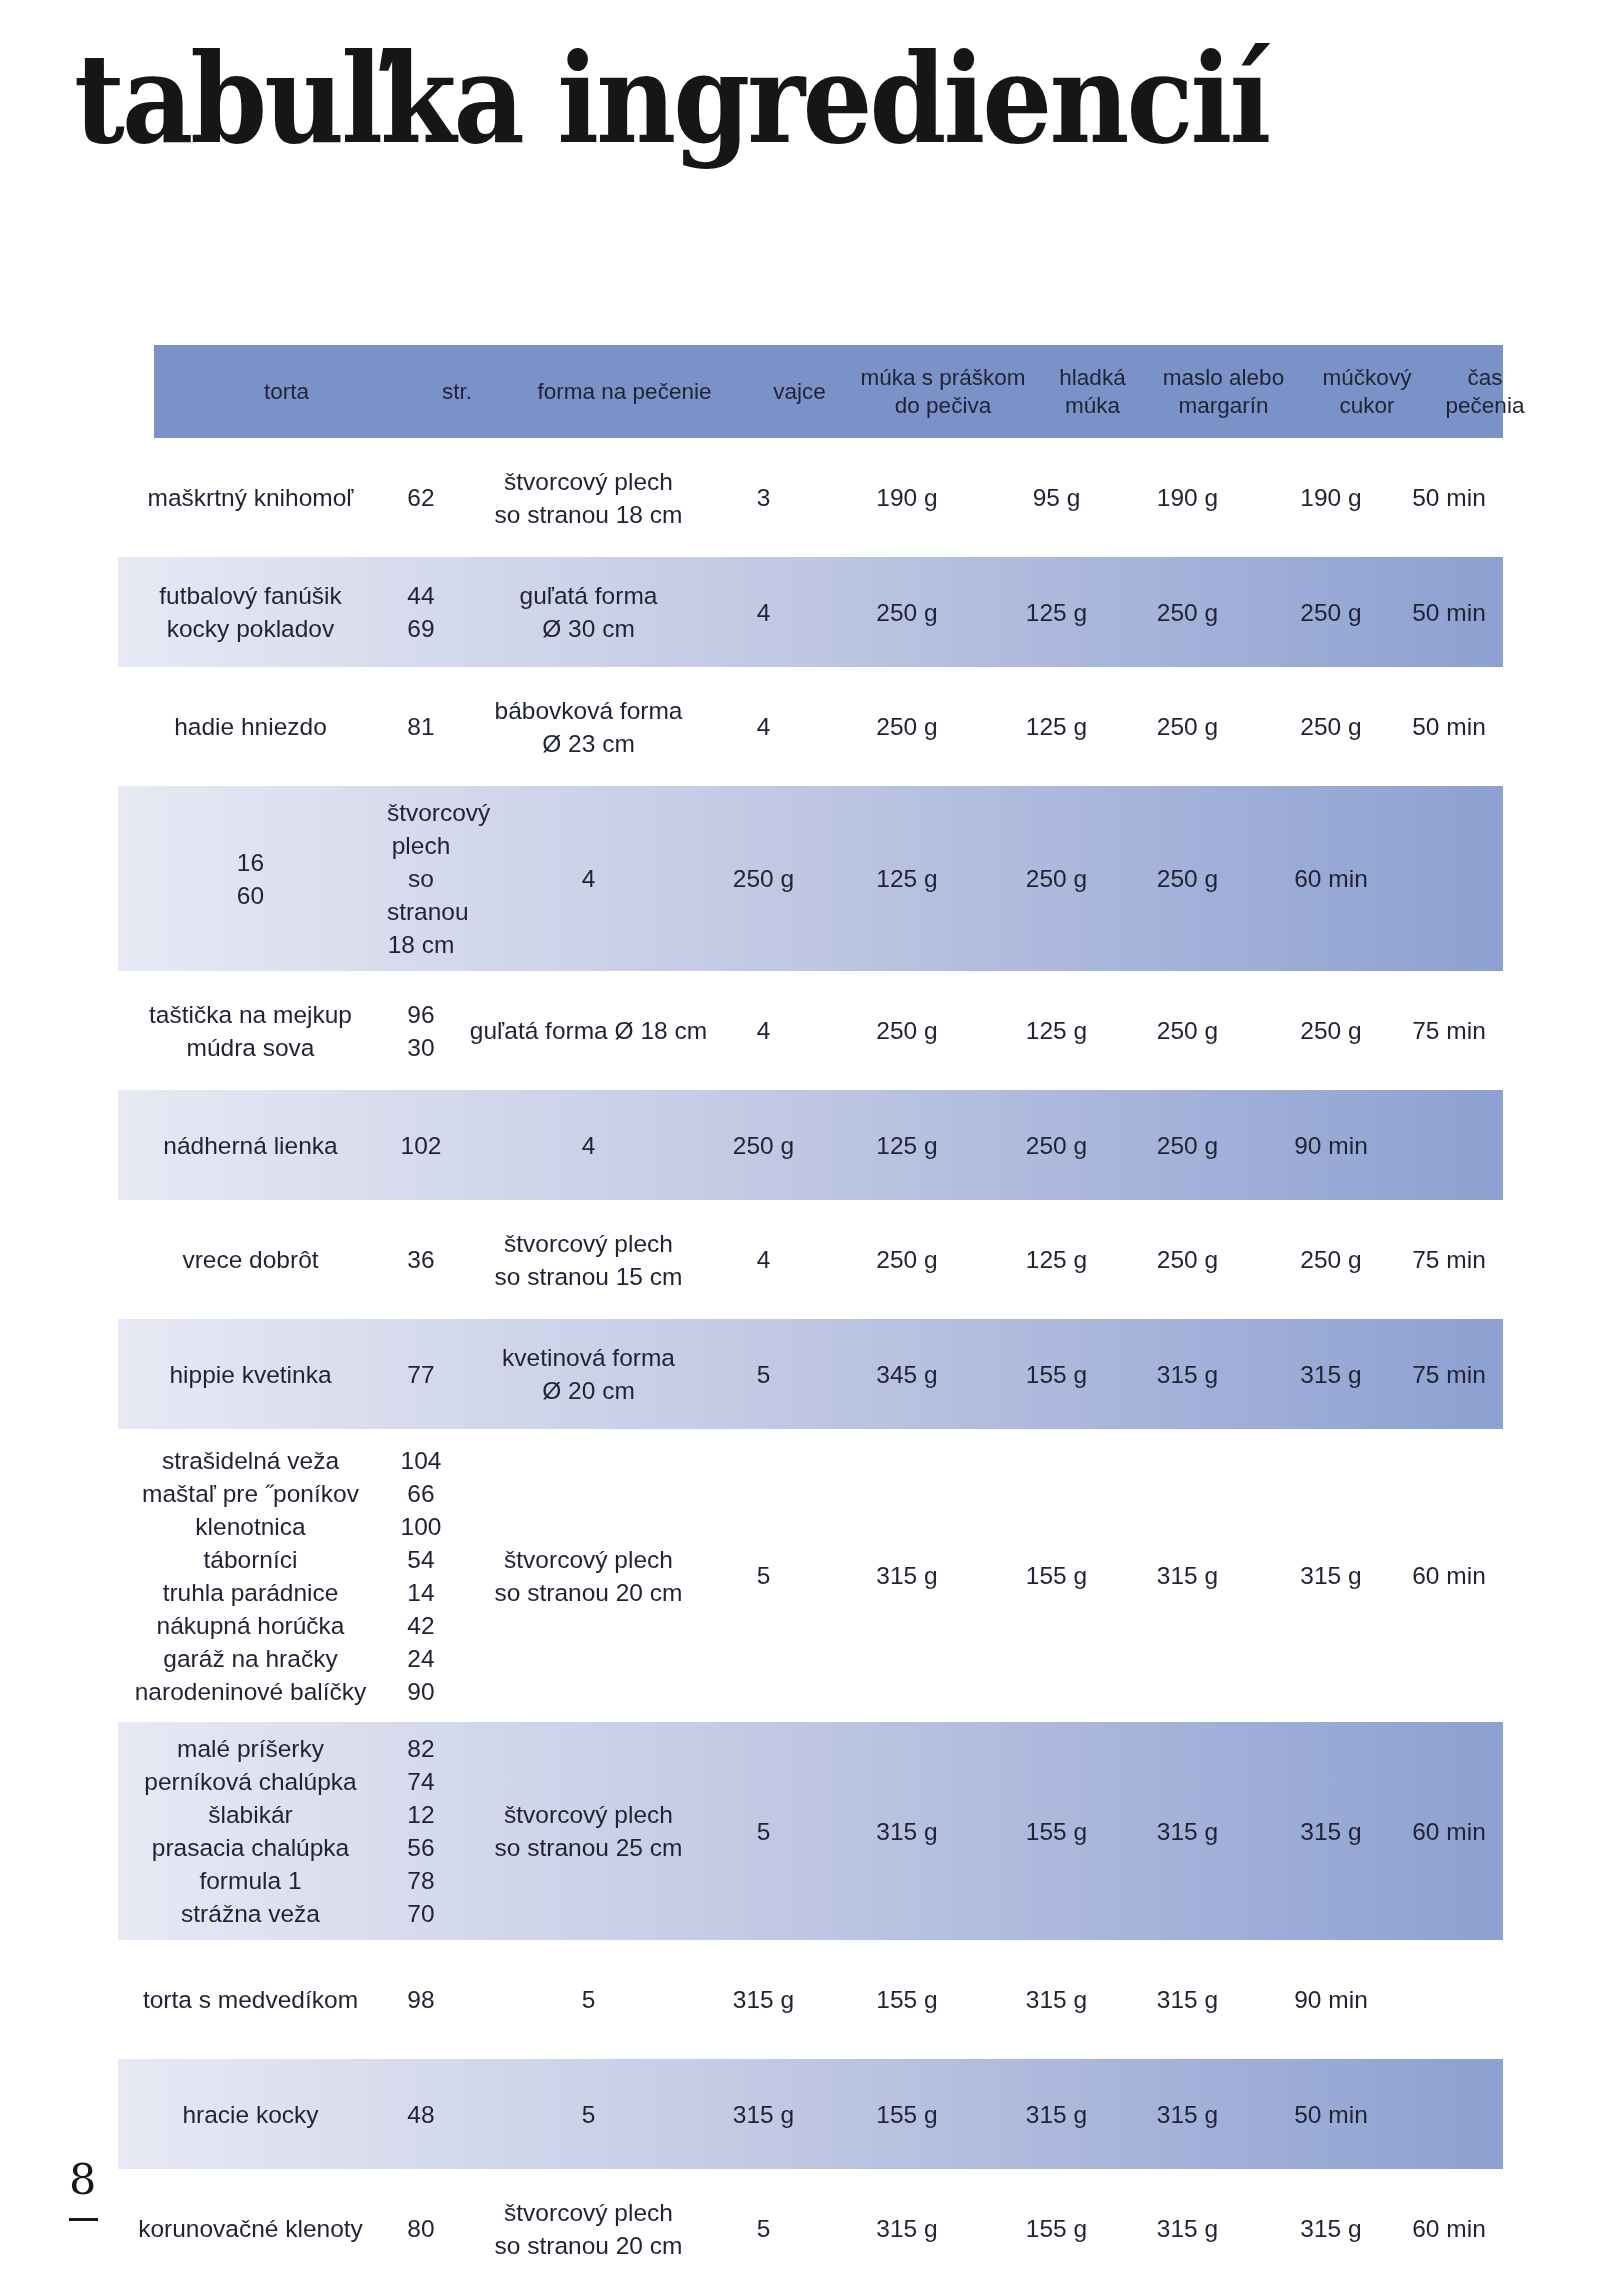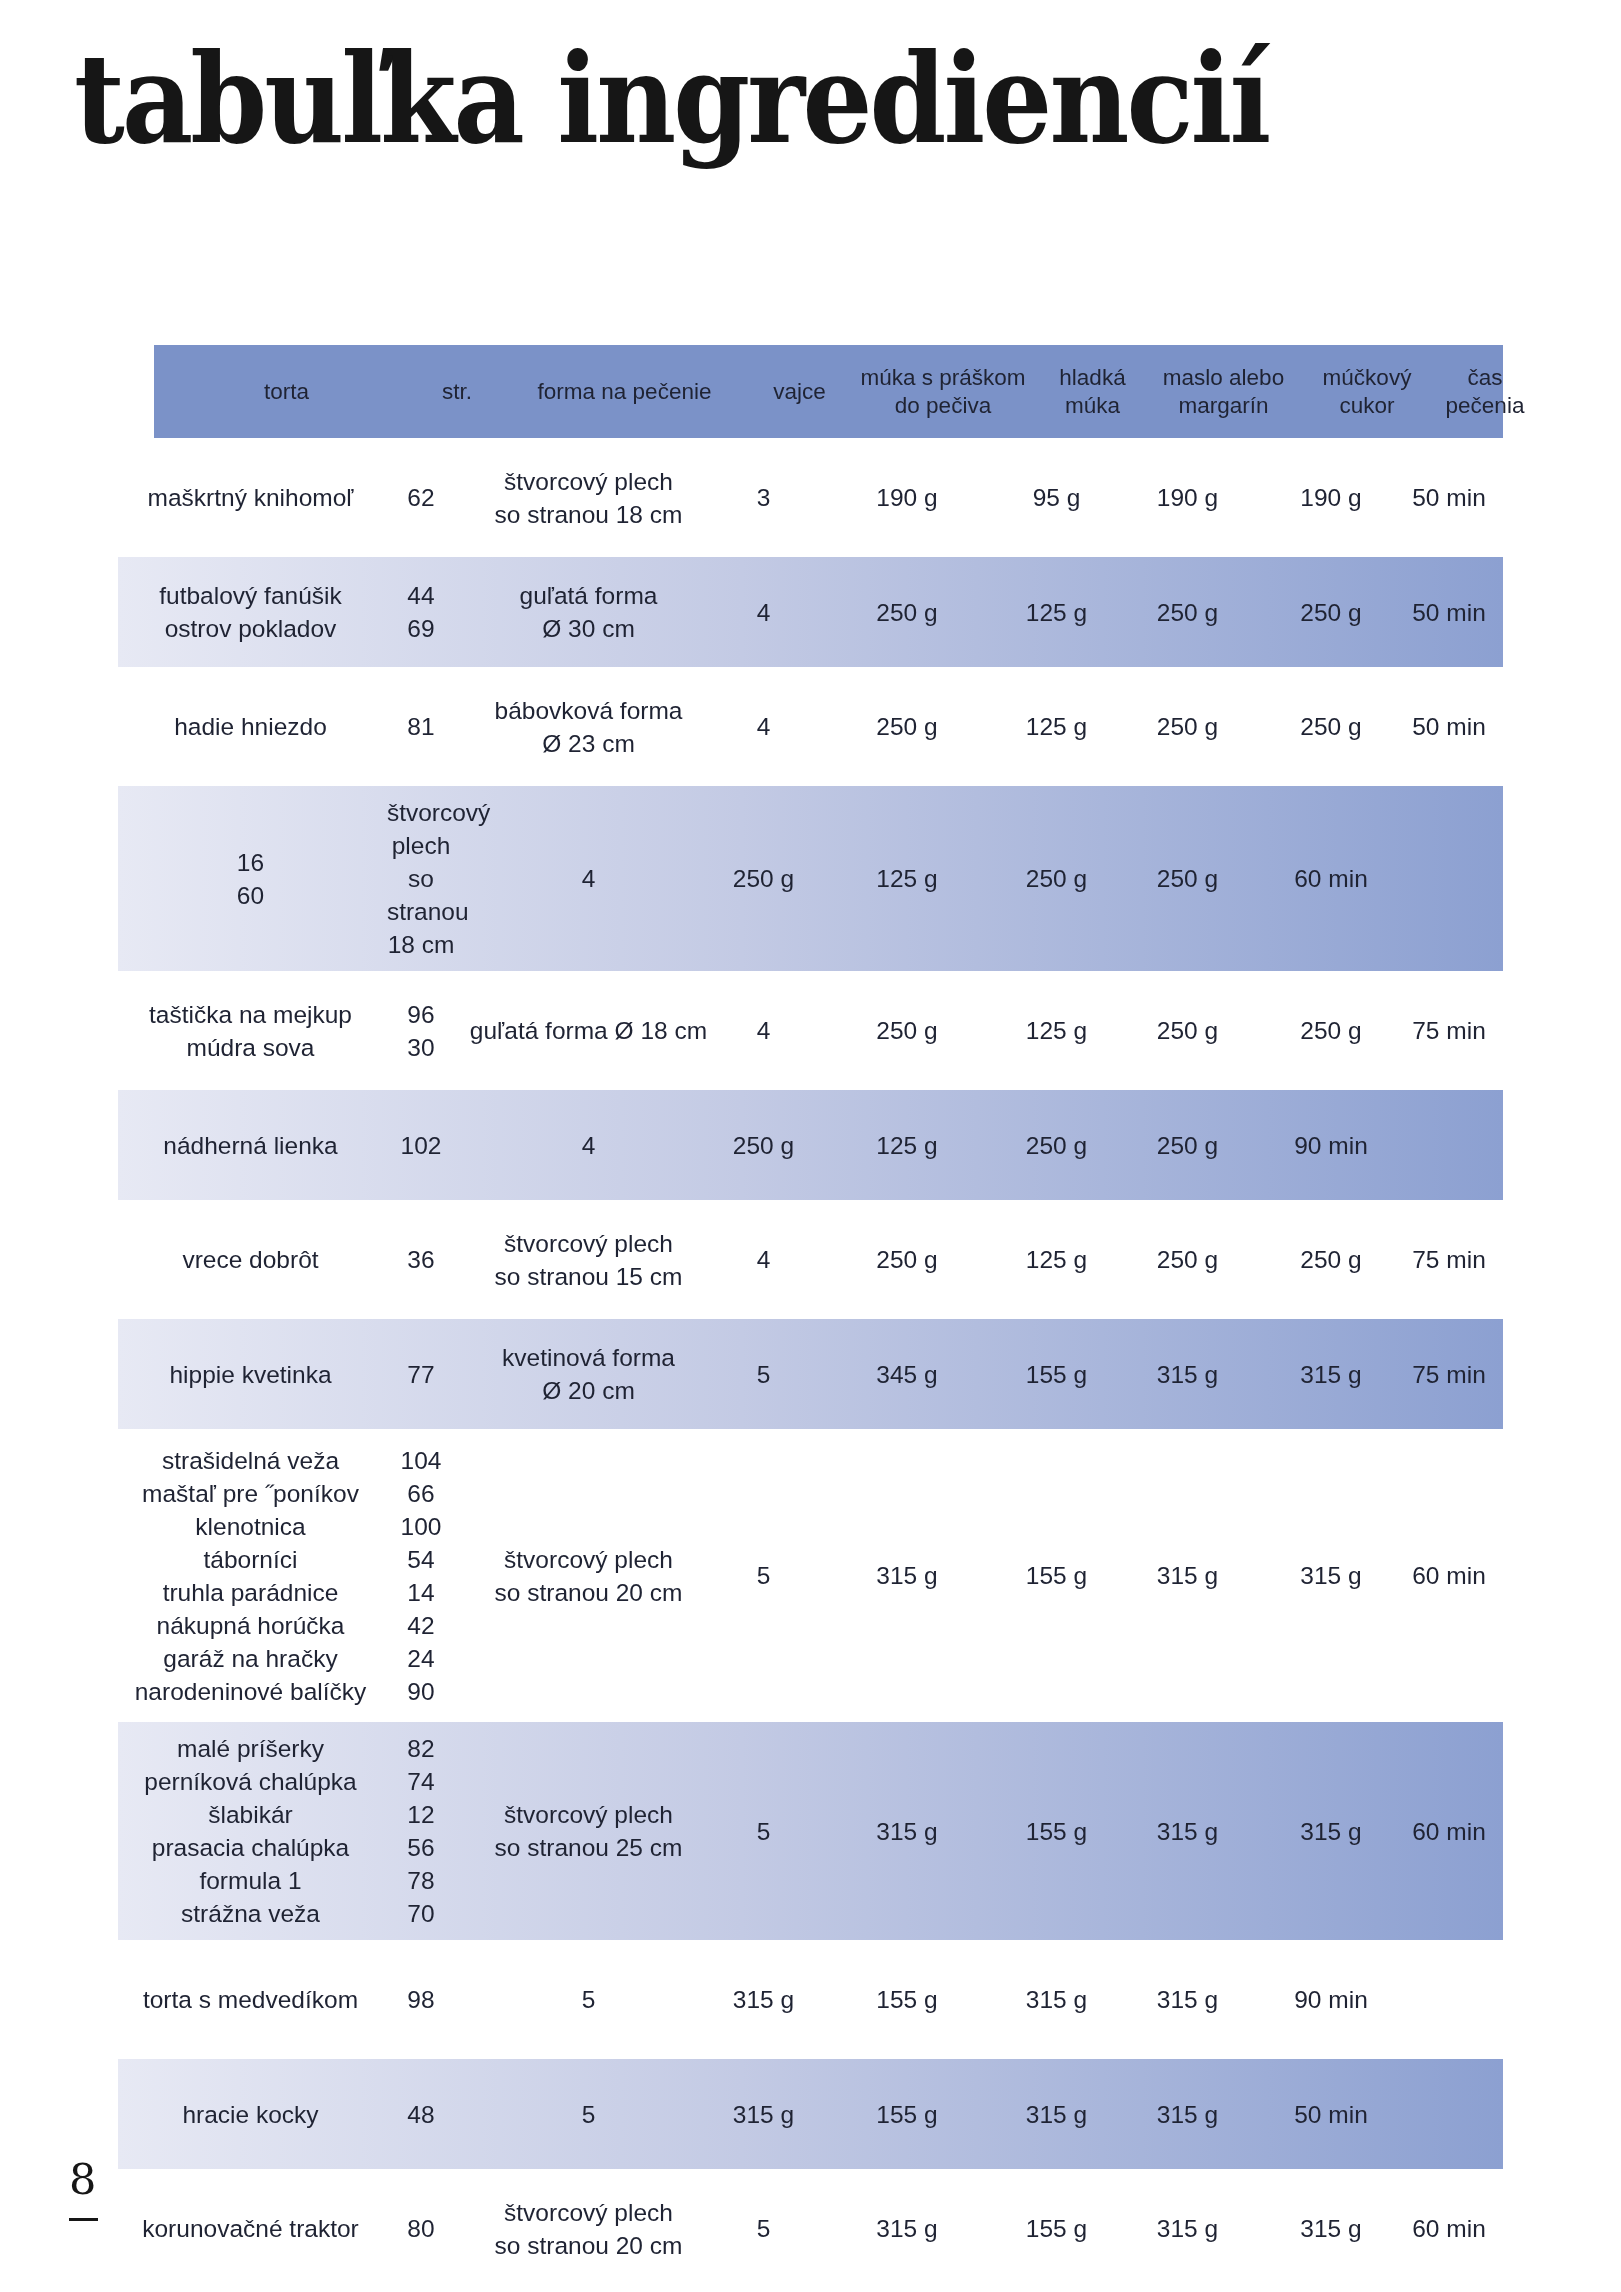--- a/index.html
+++ b/index.html
@@ -106,21 +106,21 @@
         <div class="cell">3</div>
         <div class="cell">190 g</div>
         <div class="cell">95 g</div>
         <div class="cell">190 g</div>
         <div class="cell">190 g</div>
         <div class="cell">50 min</div>
       </div>
 
       <div class="row body striped">
         <div class="cell">futbalový fanúšik
-ostrov pokladov</div>
+kocky pokladov</div>
         <div class="cell">44
 69</div>
         <div class="cell">guľatá forma
 Ø 30 cm</div>
         <div class="cell">4</div>
         <div class="cell">250 g</div>
         <div class="cell">125 g</div>
         <div class="cell">250 g</div>
         <div class="cell">250 g</div>
         <div class="cell">50 min</div>
@@ -269,21 +269,21 @@
         <div class="cell">48</div>
         <div class="cell">5</div>
         <div class="cell">315 g</div>
         <div class="cell">155 g</div>
         <div class="cell">315 g</div>
         <div class="cell">315 g</div>
         <div class="cell">50 min</div>
       </div>
 
       <div class="row body">
-        <div class="cell">korunovačné traktor</div>
+        <div class="cell">korunovačné klenoty</div>
         <div class="cell">80</div>
         <div class="cell">štvorcový plech
 so stranou 20 cm</div>
         <div class="cell">5</div>
         <div class="cell">315 g</div>
         <div class="cell">155 g</div>
         <div class="cell">315 g</div>
         <div class="cell">315 g</div>
         <div class="cell">60 min</div>
       </div>

